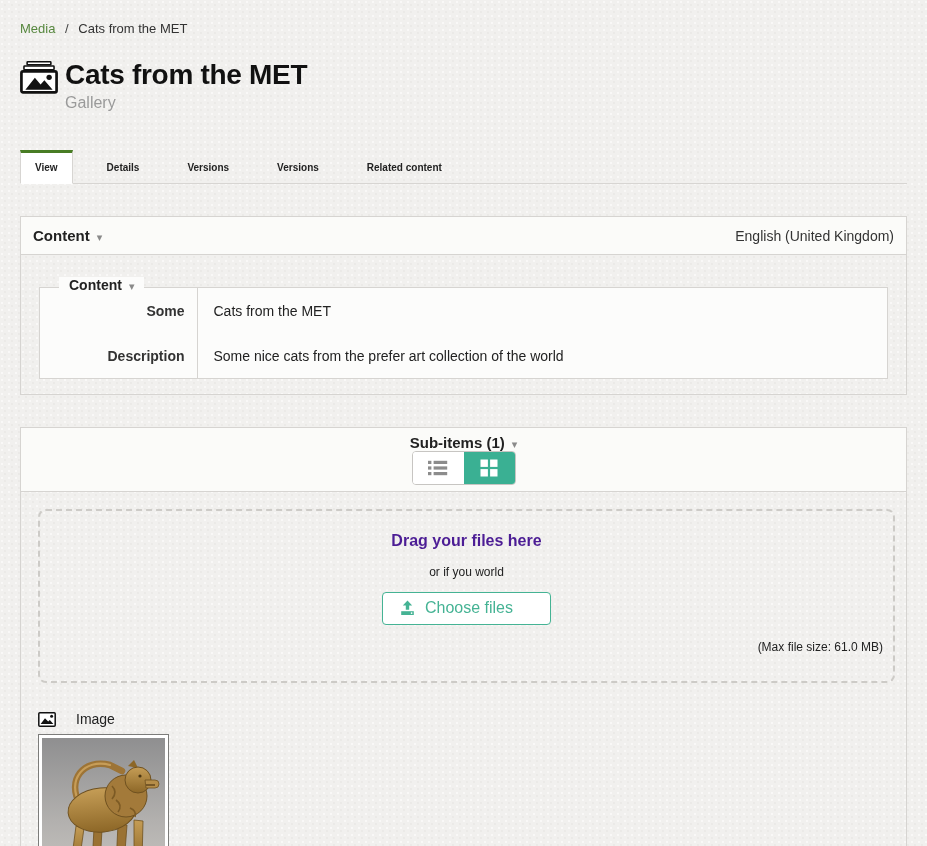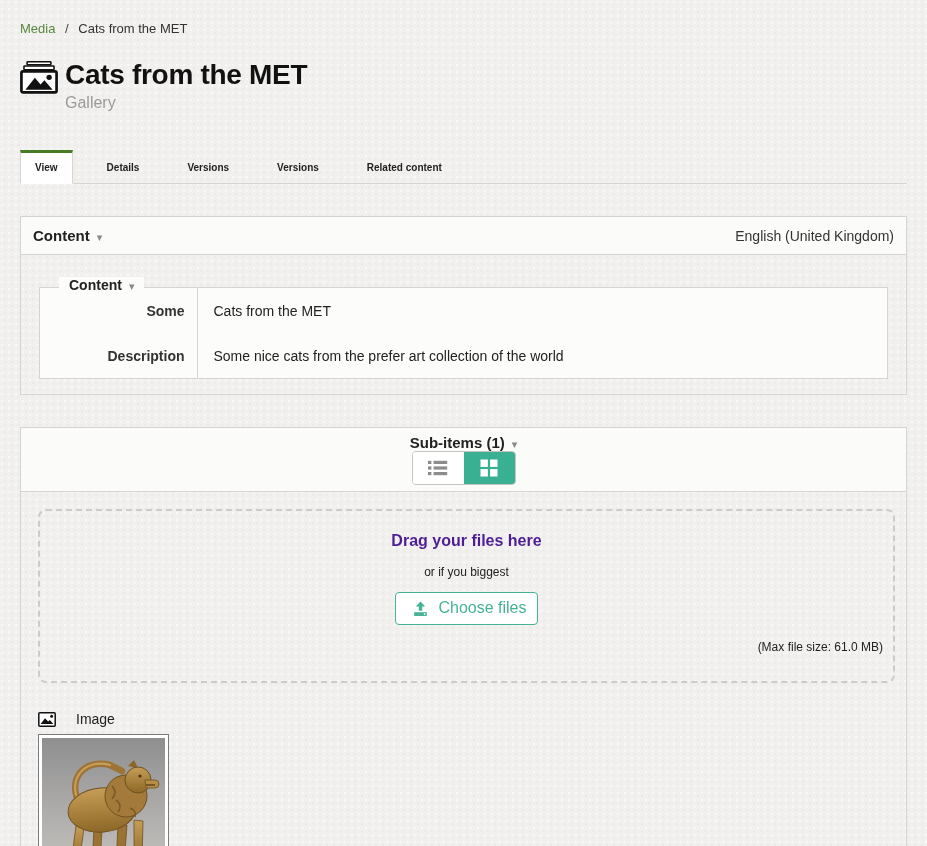--- a/index.html
+++ b/index.html
@@ -81,24 +81,24 @@
 
   
   .subitems-body { padding: 17px 11px 0 17px; }
   .dropzone {
     border: 2px dashed #cdcbc7; border-radius: 8px;
     text-align: center; padding: 19px 10px 27px 10px;
   }
   .dz-heading { font-size: 16px; font-weight: bold; color: #4c1d95; margin-top: 2px; }
   .dz-sub { font-size: 12px; color: #222; margin-top: 15px; }
   .choose-files {
-    margin-top: 13px; display: inline-flex; align-items: flex-end; gap: 9px;
+    margin-top: 13px; display: inline-flex; align-items: center; gap: 9px;
     background: #fff; border: 1px solid #45b394; border-radius: 4px;
     color: #45b394; font-size: 16px; font-family: "Liberation Sans", sans-serif;
-    padding: 6px 10px 7px 16px; cursor: pointer;
+    padding: 6px 37px 7px 16px; cursor: pointer;
   }
   .dz-max { font-size: 12px; color: #222; margin-top: 15px; text-align: right; }
 
   
   .item { margin-top: 28px; }
   .item-label { display: flex; align-items: center; gap: 20px; font-size: 14px; color: #222; }
   .thumb-card {
     margin-top: 7px; width: 131px; height: 172px;
     background: #fff; border: 1px solid #7c7c7a; padding: 3px;
   }
@@ -186,21 +186,21 @@
             <rect x="0.5" y="10.1" width="7.4" height="7.4"></rect>
               <rect x="10.1" y="10.1" width="7.4" height="7.4"></rect>
           </svg>
         </button>
       </div>
     </div>
     <div class="panel-body subitems-body">
 
       <div class="dropzone">
         <div class="dz-heading">Drag your files here</div>
-        <div class="dz-sub">or if you biggest</div>
+        <div class="dz-sub">or if you world</div>
         <div>
           <button class="choose-files">
             <svg width="17" height="16" viewBox="0 0 17 16" fill="#45b394">
               <path d="M8.5 0.5 L13.2 5.6 H10.2 V9.8 H6.8 V5.6 H3.8 Z"></path>
               <path d="M2.2 11.2 H14.8 V15 H2.2 Z" rx="1"></path>
               <circle cx="12.6" cy="13.1" r="0.9" fill="#fff"></circle>
             </svg>
             <span>Choose files</span>
           </button>
         </div>

